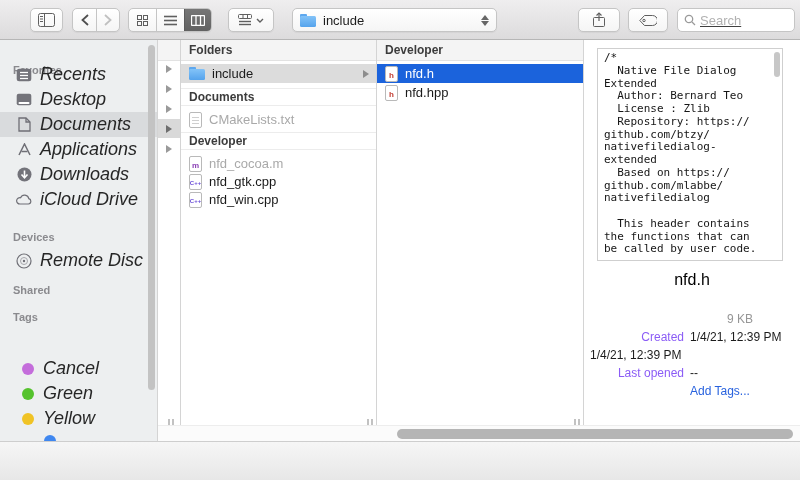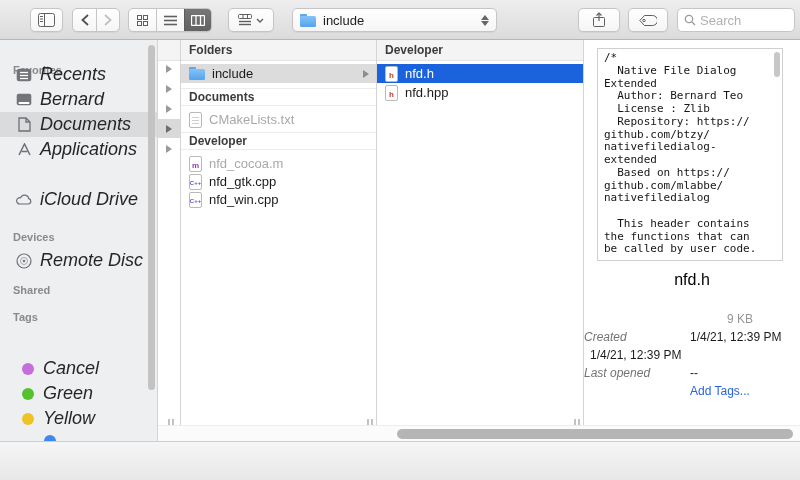--- a/index.html
+++ b/index.html
@@ -16,21 +16,21 @@
     border:1px solid #c5c5c5; border-radius:5px; box-shadow:0 1px 1px rgba(0,0,0,.05);
     display:flex; align-items:center; justify-content:center; }
   .seg { display:flex; align-items:center; justify-content:center; height:22px; }
   .seg + .seg { border-left:1px solid #c5c5c5; }
   .seg.dark { background:linear-gradient(#767676,#626262); border-left:1px solid #5c5c5c;
     border-radius:0 4px 4px 0; height:22px; margin:0; }
   .search-wrap { position:absolute; left:677px; top:8px; width:118px; height:24px;
     background:#fff; border:1px solid #c5c5c5; border-radius:5px;
     display:flex; align-items:center; padding:0 6px; gap:4px; }
   .search-wrap input { border:none; outline:none; width:80px; font:13px "Liberation Sans",sans-serif;
-    color:#ef4444; background:transparent; }
+    color:#404040; background:transparent;text-decoration:underline; }
   .search-wrap input::placeholder { color:#b1b1b1; }
   .chev-stack { display:flex; flex-direction:column; gap:1px; margin-left:auto; margin-right:7px; }
   .chev-stack i { width:0; height:0; border-left:4px solid transparent; border-right:4px solid transparent; }
   .chev-up { border-bottom:5px solid #666; }
   .chev-dn { border-top:5px solid #666; }
 
   
   .sidebar { position:absolute; left:0; top:40px; width:157px; height:401px; background:#edeff0; overflow:hidden; }
   .sb-hdr { position:absolute; left:13px; font:bold 11px "Liberation Sans",sans-serif; color:#8a8a8e; }
   .sb-item { position:absolute; left:0; width:157px; height:25px; display:flex; align-items:center; }
@@ -69,21 +69,21 @@
     background:linear-gradient(#83c3f8,#55a3ec); border-radius:1.5px; }
 
   
   .code-box { position:absolute; left:597px; top:48px; width:186px; height:213px;
     border:1px solid #cfcfcf; background:#fff; padding:3px 4px 3px 6px; overflow:hidden; }
   .code-box pre { font:11px/12.75px "DejaVu Sans Mono",monospace; color:#151515; white-space:pre; }
   .code-scroll { position:absolute; right:2px; top:3px; width:6px; height:25px; background:#c7c7c7; border-radius:3px; }
   .pv-title { position:absolute; left:584px; top:271px; width:216px; text-align:center;
     font-size:16px; color:#000; }
   .meta-row { position:absolute; left:584px; width:210px; height:18px; display:flex; font-size:12px; }
-  .meta-row .ml { width:100px; text-align:left; color:#737373;font-style:italic; }
+  .meta-row .ml { width:100px; text-align:right; color:#8b5cf6; }
   .meta-row .mv { margin-left:6px; color:#1c1c1c; }
   .meta-row .mv.gray { color:#969696; }
   .meta-row .mv.link { color:#2862de; }
 
   
   .hscroll { position:absolute; left:158px; top:425px; width:642px; height:16px; background:#fbfbfb; border-top:1px solid #ededed; }
   .hthumb { position:absolute; left:239px; top:3px; width:396px; height:10px; background:#b5b5b5; border-radius:5px; }
   .footer { position:absolute; left:0; top:441px; width:800px; height:39px;
     background:linear-gradient(#f6f6f6,#e7e7e7); border-top:1px solid #cecece; }
   .btn { position:absolute; top:9px; height:24px; border-radius:6px; font-size:13px;
@@ -229,21 +229,21 @@
     <span class="lb">Recents</span>
   </div>
 
   <div class="sb-item" style="top:47px;">
     <span class="ic">
       <svg width="16" height="13" viewBox="0 0 16 13">
           <rect x="0.7" y="0.7" width="14.6" height="11.6" rx="2" fill="#73737a"></rect>
           <rect x="2.5" y="9" width="11" height="2" rx="1" fill="#fff"></rect>
         </svg>
     </span>
-    <span class="lb">Bernard</span>
+    <span class="lb">Desktop</span>
   </div>
 
   <div class="sb-item sel" style="top:72px;">
     <span class="ic">
       <svg width="13" height="15" viewBox="0 0 13 15">
           <path d="M1 1 h7 l4 4 v9 h-11 z" fill="none" stroke="#6f6f76" stroke-width="1.3"></path>
           <path d="M8 1 v4 h4" fill="none" stroke="#6f6f76" stroke-width="1.3"></path>
         </svg>
     </span>
     <span class="lb">Documents</span>
@@ -252,20 +252,30 @@
   <div class="sb-item" style="top:97px;">
     <span class="ic">
       <svg width="15" height="13" viewBox="0 0 15 13">
           <path d="M2 12 L7.5 1 L13 12" fill="none" stroke="#6f6f76" stroke-width="1.5"></path>
           <line x1="4.5" y1="8.5" x2="10.5" y2="8.5" stroke="#6f6f76" stroke-width="1.5"></line>
         </svg>
     </span>
     <span class="lb">Applications</span>
   </div>
 
+  <div class="sb-item" style="top:122px;">
+    <span class="ic">
+      <svg width="15" height="15" viewBox="0 0 15 15">
+          <circle cx="7.5" cy="7.5" r="7" fill="#73737a"></circle>
+          <line x1="7.5" y1="3.5" x2="7.5" y2="10" stroke="#fff" stroke-width="1.6"></line>
+          <polyline points="4.5,7.5 7.5,10.8 10.5,7.5" fill="none" stroke="#fff" stroke-width="1.6"></polyline>
+        </svg>
+    </span>
+    <span class="lb">Downloads</span>
+  </div>
 
   <div class="sb-item" style="top:147px;">
     <span class="ic">
       <svg width="17" height="11" viewBox="0 0 17 11">
           <path d="M4 10 a3.2 3.2 0 1 1 0.6-6.3 a4.3 4.3 0 0 1 8.2 1 a2.7 2.7 0 0 1 -0.4 5.3 z" fill="none" stroke="#6f6f76" stroke-width="1.2"></path>
         </svg>
     </span>
     <span class="lb">iCloud Drive</span>
   </div>
 

